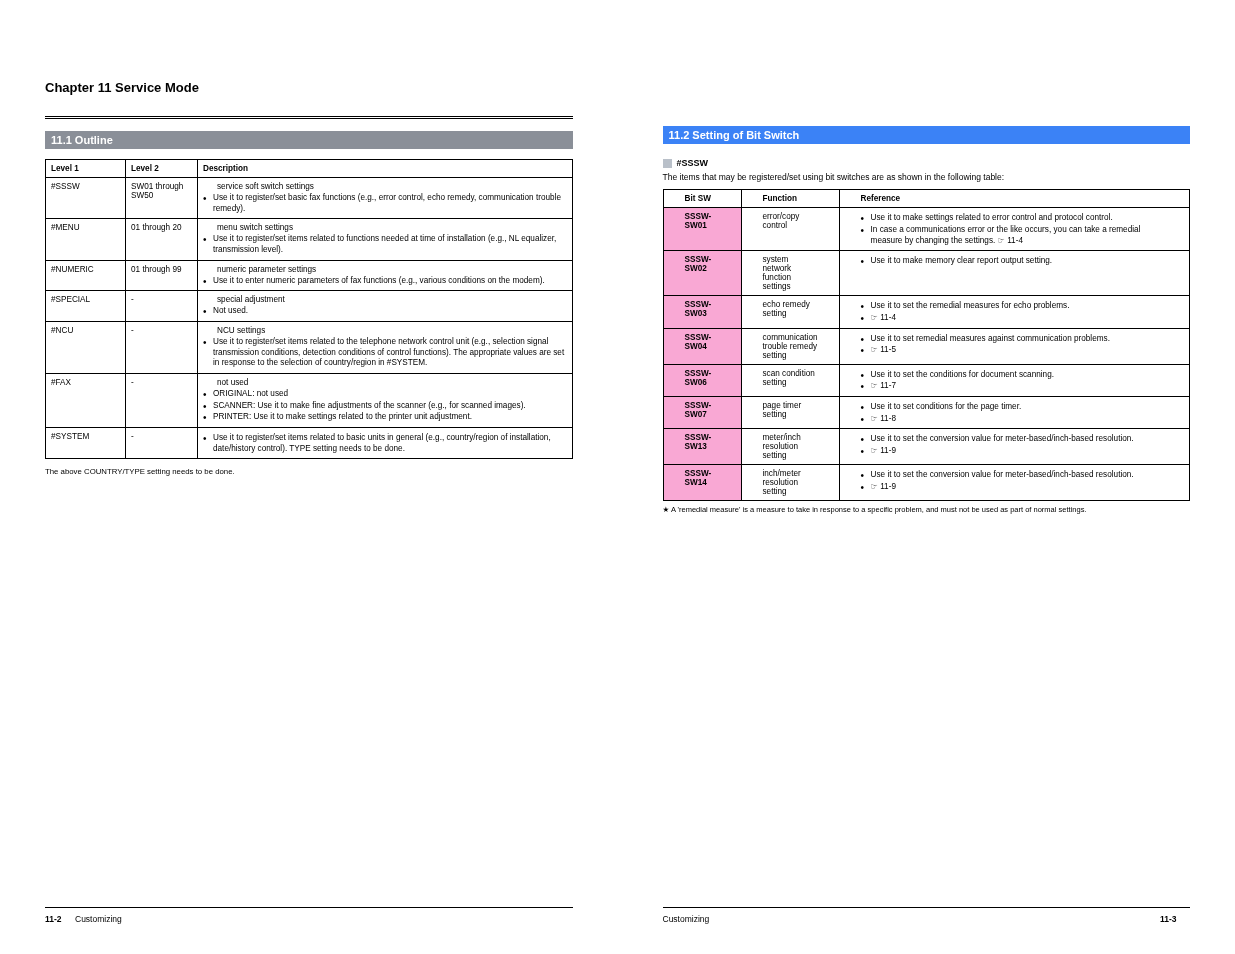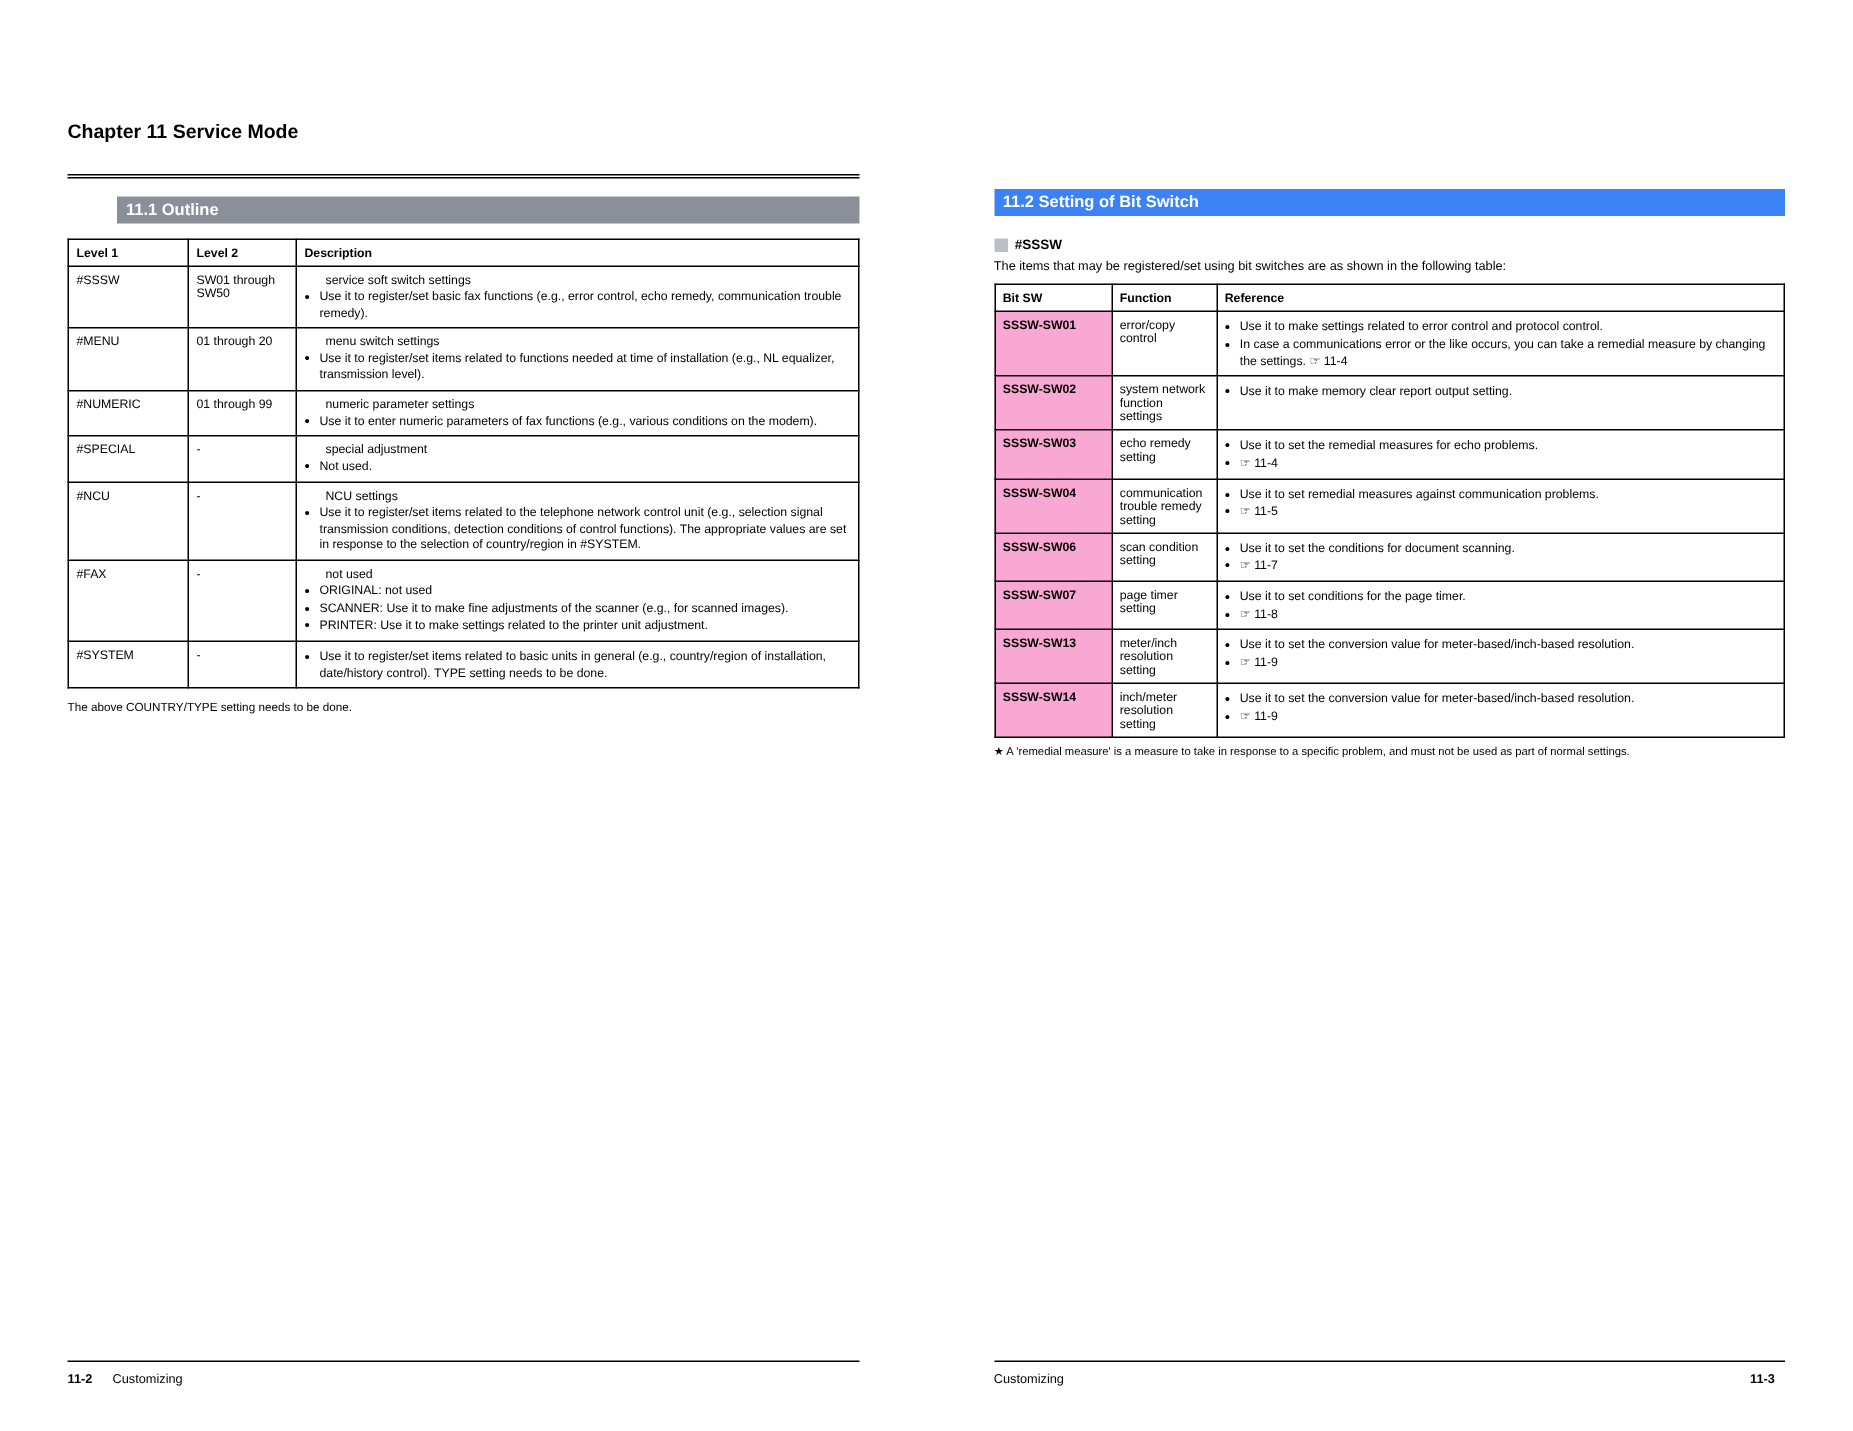--- a/index.html
+++ b/index.html
@@ -3,45 +3,45 @@
 <meta charset="utf-8">
 <style>
   * { box-sizing: border-box; margin: 0; padding: 0; }
   html, body { width: 1235px; height: 954px; background: #fff; font-family: Arial, Helvetica, sans-serif; color: #000; }
   .page-wrap { display: flex; width: 100%; height: 100%; }
   .page { width: 50%; padding: 80px 45px 30px 45px; position: relative; display: flex; flex-direction: column; }
 
   
   .chapter-title { font-size: 13px; font-weight: bold; margin-bottom: 21px; }
   .chapter-rule { border: none; border-top: 3px double #000; margin-bottom: 12px; }
-  .section-bar { background: #8a8f98; color: #fff; font-weight: bold; font-size: 11px; padding: 3px 6px; margin-bottom: 10px; margin-left: 33px; }
+  .section-bar { background: #8a8f98; color: #fff; font-weight: bold; font-size: 11px; padding: 3px 6px; margin-bottom: 10px; }
   .para { font-size: 8.5px; line-height: 1.35; margin-bottom: 6px; }
 
   table.spec { border-collapse: collapse; width: 100%; font-size: 8.2px; margin-bottom: 8px; }
   table.spec th, table.spec td { border: 1px solid #000; padding: 4px 5px; vertical-align: top; text-align: left; }
   table.spec th { font-weight: bold; background: #fff; }
   table.spec .col1 { width: 80px; }
   table.spec .col2 { width: 72px; }
   ul.bul { list-style: none; padding-left: 0; }
   ul.bul li { position: relative; padding-left: 10px; margin-top: 1px; line-height: 1.3; }
   ul.bul li::before { content: "•"; position: absolute; left: 0; top: -1px; font-size: 10px; }
   .desc-lead { margin-bottom: 2px; padding-left: 14px; }
 
   .foot { margin-top: auto; border-top: 1px solid #000; padding-top: 6px; display: flex; font-size: 8.5px; }
   .foot .pn { font-weight: bold; width: 30px; }
   .foot.right { justify-content: space-between; }
-  .foot.right .pn { text-align: center; }
+  .foot.right .pn { text-align: left; }
 
   
   .section-bar2 { background: #3b82f6; color: #fff; font-weight: bold; font-size: 11px; padding: 3px 6px; margin-bottom: 8px; }
   .subbar { display: flex; align-items: center; font-size: 9px; font-weight: bold; margin: 6px 0 4px 0; }
   .subbar .sq { width: 9px; height: 9px; background: #b9c0c9; margin-right: 5px; }
 
   table.ps { border-collapse: collapse; width: 100%; font-size: 8.2px; }
-  table.ps th, table.ps td { border: 1px solid #000; padding: 4px 5px; vertical-align: top; text-align: left; }
+  table.ps th, table.ps td { border: 1px solid #000; padding: 4px 21px; vertical-align: top; text-align: left; }
   table.ps th { font-weight: bold; background: #fff; }
   table.ps .c1 { width: 78px; background: #f9a8d4; font-weight: bold; }
   table.ps thead th.c1h { width: 78px; }
   table.ps .c2 { width: 70px; }
   .note { font-size: 7.5px; margin-top: 4px; line-height: 1.3; }
 </style>
 </head>
 <body>
 
 <div class="page-wrap">

